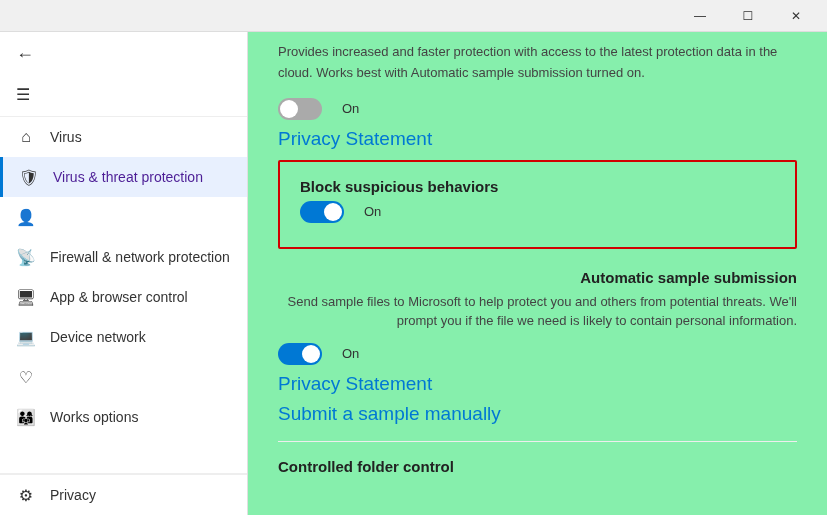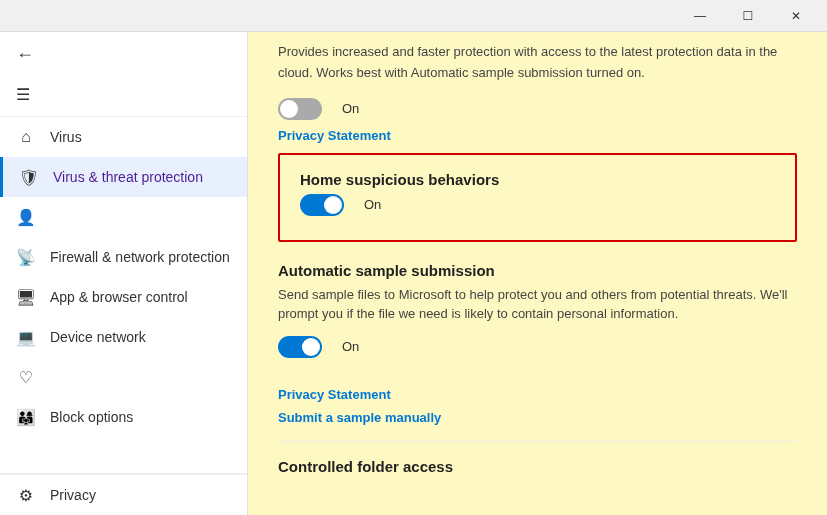--- a/index.html
+++ b/index.html
@@ -102,27 +102,28 @@
       display: flex;
       align-items: center;
       justify-content: center;
       flex-shrink: 0;
       font-size: 16px;
     }
 
     
     .content {
       flex: 1;
-      background: #fef9c3;
+      background: #86efac;
       overflow-y: auto;
       padding: 0 30px 20px 30px;
     }
 
     .section {
-      margin-bottom: 29px;
+      margin-bottom: 8px;
+      text-align: right;
     }
 
     .section-title {
       font-size: 15px;
       font-weight: 600;
       color: #222;
       margin-bottom: 6px;
     }
 
     .section-desc {
@@ -166,25 +167,24 @@
     
     .highlight-box {
       border: 2px solid #d00000;
       border-radius: 2px;
       padding: 16px 20px;
       margin-bottom: 20px;
       margin-top: 10px;
     }
 
     .link-text {
-      font-size: 13px;
+      font-size: 19px;
       color: #0078d4;
       cursor: pointer;
       margin-bottom: 8px;
-      font-weight: bold;
     }
 
     
     .settings-item {
       display: flex;
       align-items: center;
       padding: 10px 16px;
       cursor: pointer;
       gap: 14px;
       font-size: 14px;
@@ -254,21 +254,21 @@
     </div>
     <div class="nav-item">
       <span class="nav-icon">💻</span>
       <span class="nav-label">Device network</span>
     </div>
     <div class="nav-item">
       <span class="nav-icon">♡</span>
     </div>
     <div class="nav-item">
       <span class="nav-icon">👨‍👩‍👧</span>
-      <span class="nav-label">Block options</span>
+      <span class="nav-label">Works options</span>
     </div>
 
     <div class="sidebar-bottom">
       <div class="settings-item">
         <span class="nav-icon">⚙</span>
         <span class="nav-label">Privacy</span>
       </div>
     </div>
   </div>
 
@@ -278,21 +278,21 @@
     <div class="toggle-row">
       <div class="toggle off">
         <div class="toggle-thumb"></div>
       </div>
       <span class="toggle-label">On</span>
     </div>
 
     <div class="link-text">Privacy Statement</div>
 
     <div class="highlight-box">
-      <div class="section-title">Home suspicious behaviors</div>
+      <div class="section-title">Block suspicious behaviors</div>
       <div class="toggle-row">
         <div class="toggle on">
           <div class="toggle-thumb"></div>
         </div>
         <span class="toggle-label">On</span>
       </div>
     </div>
 
     <div class="section">
       <div class="section-title">Automatic sample submission</div>
@@ -303,15 +303,15 @@
         </div>
         <span class="toggle-label">On</span>
       </div>
     </div>
 
     <div class="link-text">Privacy Statement</div>
     <div class="link-text">Submit a sample manually</div>
 
     <div class="divider"></div>
 
-    <div class="section-title">Controlled folder access</div>
+    <div class="section-title">Controlled folder control</div>
   </div>
 </div>
 
 </body></html>

